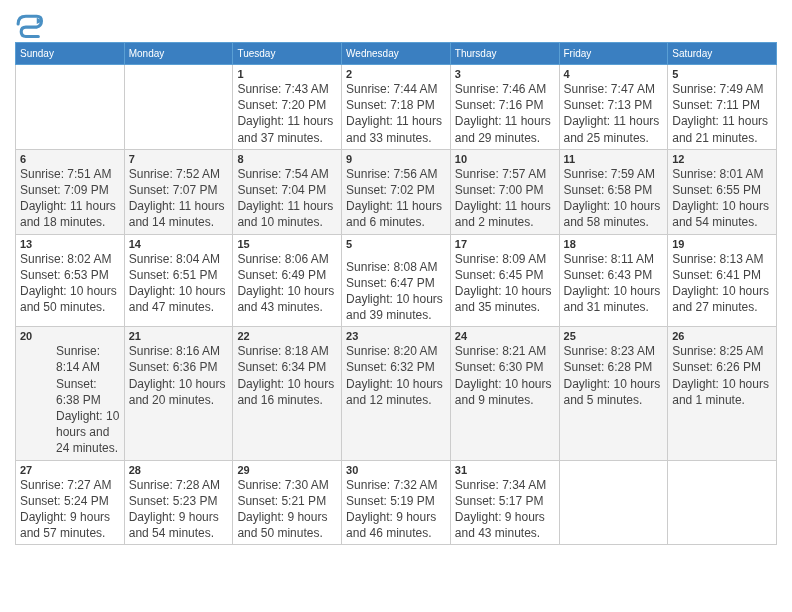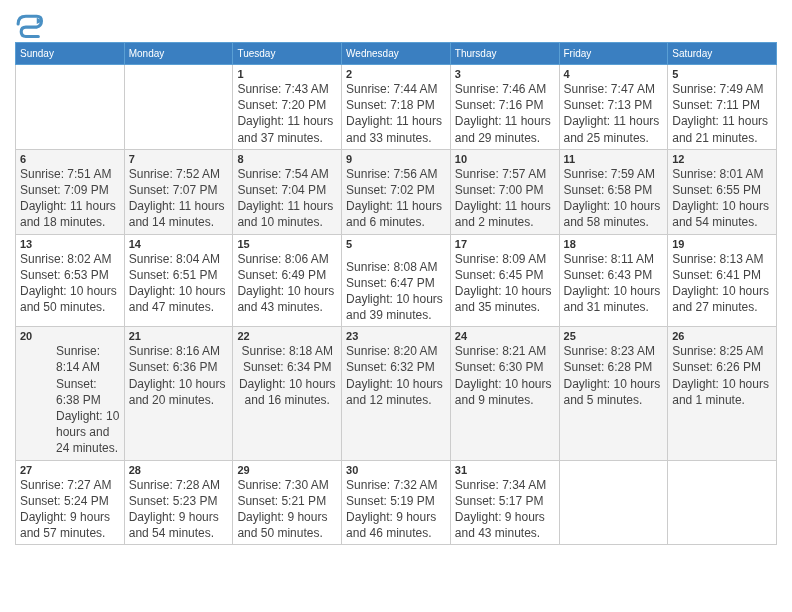--- a/index.html
+++ b/index.html
@@ -257,21 +257,21 @@
 Daylight: 10 hours and 24 minutes.</div>
           </td>
           <td>
             <span class="day-num">21</span>
             <div class="day-info" style="white-space: pre-line;">Sunrise: 8:16 AM
 Sunset: 6:36 PM
 Daylight: 10 hours and 20 minutes.</div>
           </td>
           <td>
             <span class="day-num">22</span>
-            <div class="day-info" style="white-space: pre-line; text-align: center;">Sunrise: 8:18 AM
+            <div class="day-info" style="white-space: pre-line;">Sunrise: 8:18 AM
 Sunset: 6:34 PM
 Daylight: 10 hours and 16 minutes.</div>
           </td>
           <td>
             <span class="day-num">23</span>
             <div class="day-info" style="white-space: pre-line;">Sunrise: 8:20 AM
 Sunset: 6:32 PM
 Daylight: 10 hours and 12 minutes.</div>
           </td>
           <td>

